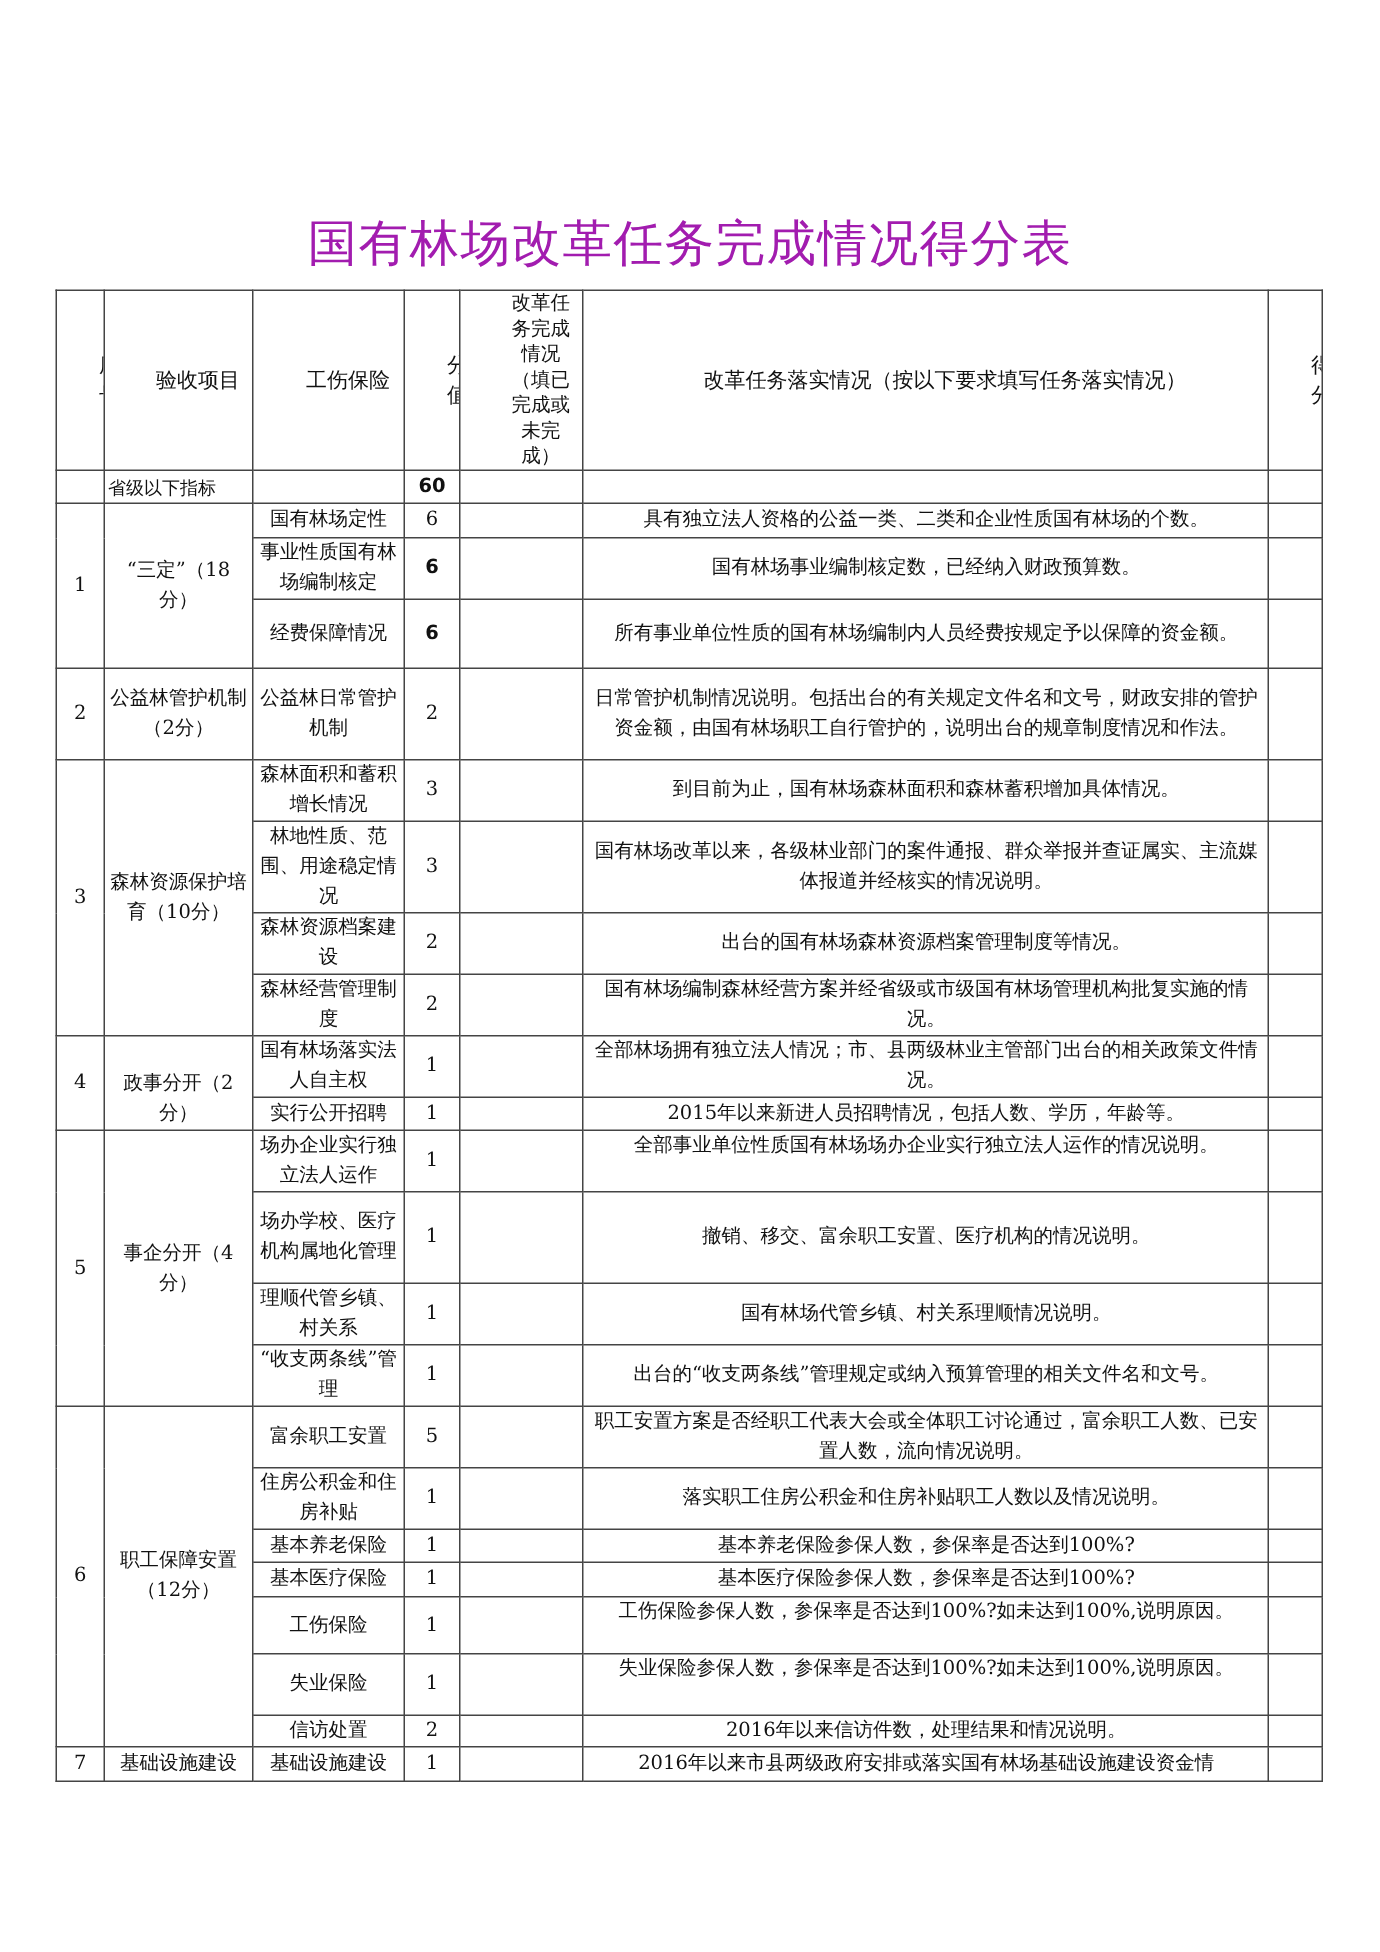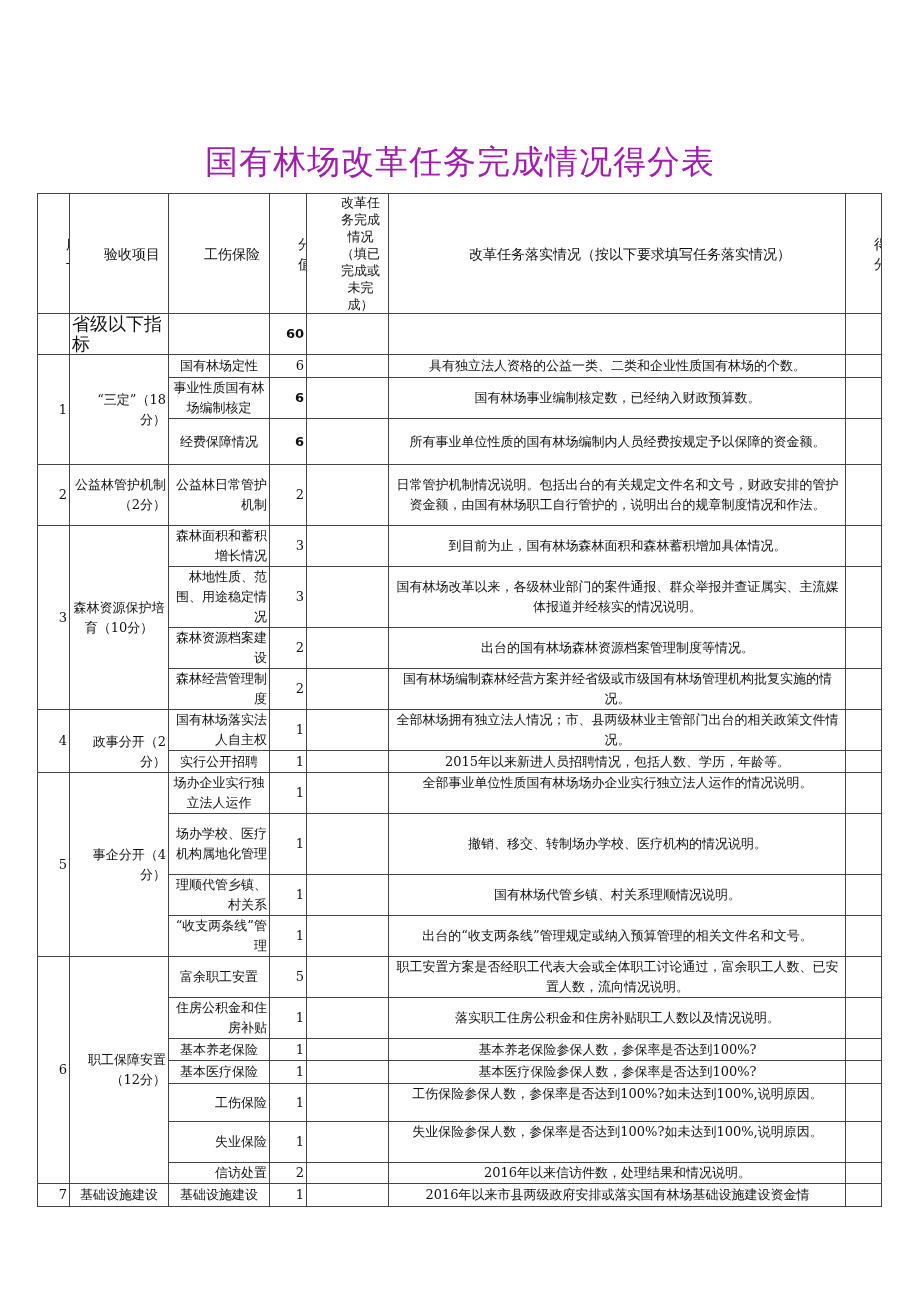--- a/index.html
+++ b/index.html
@@ -1,21 +1,21 @@
 <!DOCTYPE html>
 <html><head>
 <meta charset="utf-8">
 <style>
   html, body { margin: 0; padding: 0; background: #ffffff; }
   body { width: 920px; height: 1301px; position: relative; overflow: hidden; font-family: "DejaVu Serif", "Liberation Serif", serif; color: #111; }
   .title { position: absolute; left: 0; width: 920px; top: 140px; text-align: center; font-size: 33px; letter-spacing: 1px; font-family: "DejaVu Sans", "Liberation Sans", sans-serif; font-weight: 300; color: #a21caf; }
   table { position: absolute; left: 37px; top: 193px; border-collapse: collapse; table-layout: fixed; width: 844px; }
   td, th { border: 1px solid #444; padding: 0 2px; font-size: 13px; line-height: 20px; vertical-align: middle; overflow: hidden; }
   th { font-weight: normal; font-family: "DejaVu Sans", "Liberation Sans", sans-serif; font-size: 14px; padding-left: 28px; }
-  .c { text-align: right; }
+  .c { text-align: center; }
   .l { text-align: center; }
   .sans { font-family: "DejaVu Sans", "Liberation Sans", sans-serif; }
   .bold { font-weight: bold; }
   .hdr-task { font-size: 13px; line-height: 17px; }
   .detail { padding-left: 3px; border-radius: 10px; }
   .top { vertical-align: top; margin-top: 45px; }
 </style>
 </head>
 <body>
 
@@ -36,21 +36,21 @@
     <th>序号</th>
     <th>验收项目</th>
     <th>工伤保险</th>
     <th>分值</th>
     <th class="hdr-task">改革任务完成情况（填已完成或未完成）</th>
     <th>改革任务落实情况（按以下要求填写任务落实情况）</th>
     <th>得分</th>
   </tr>
   <tr style="height:22px">
     <td></td>
-    <td class="sans" style="font-size:18px;vertical-align:bottom">省级以下指标</td>
+    <td class="sans" style="font-size:12px;vertical-align:bottom">省级以下指标</td>
     <td></td>
     <td class="c sans bold">60</td>
     <td></td>
     <td></td>
     <td></td>
   </tr>
 
   <tr style="height:23px">
     <td rowspan="3" class="c">1</td>
     <td rowspan="3" class="c">“三定”（18分）</td>
@@ -139,21 +139,21 @@
     <td class="l">场办企业实行独立法人运作</td>
     <td class="c">1</td>
     <td></td>
     <td class="l detail top">全部事业单位性质国有林场场办企业实行独立法人运作的情况说明。</td>
     <td></td>
   </tr>
   <tr style="height:61px">
     <td class="c">场办学校、医疗机构属地化管理</td>
     <td class="c">1</td>
     <td></td>
-    <td class="l detail">撤销、移交、转制场办学校、医疗机构的情况说明。</td>
+    <td class="l detail">撤销、移交、富余职工安置、医疗机构的情况说明。</td>
     <td></td>
   </tr>
   <tr style="height:41px">
     <td class="c">理顺代管乡镇、村关系</td>
     <td class="c">1</td>
     <td></td>
     <td class="l detail">国有林场代管乡镇、村关系理顺情况说明。</td>
     <td></td>
   </tr>
   <tr style="height:41px">

